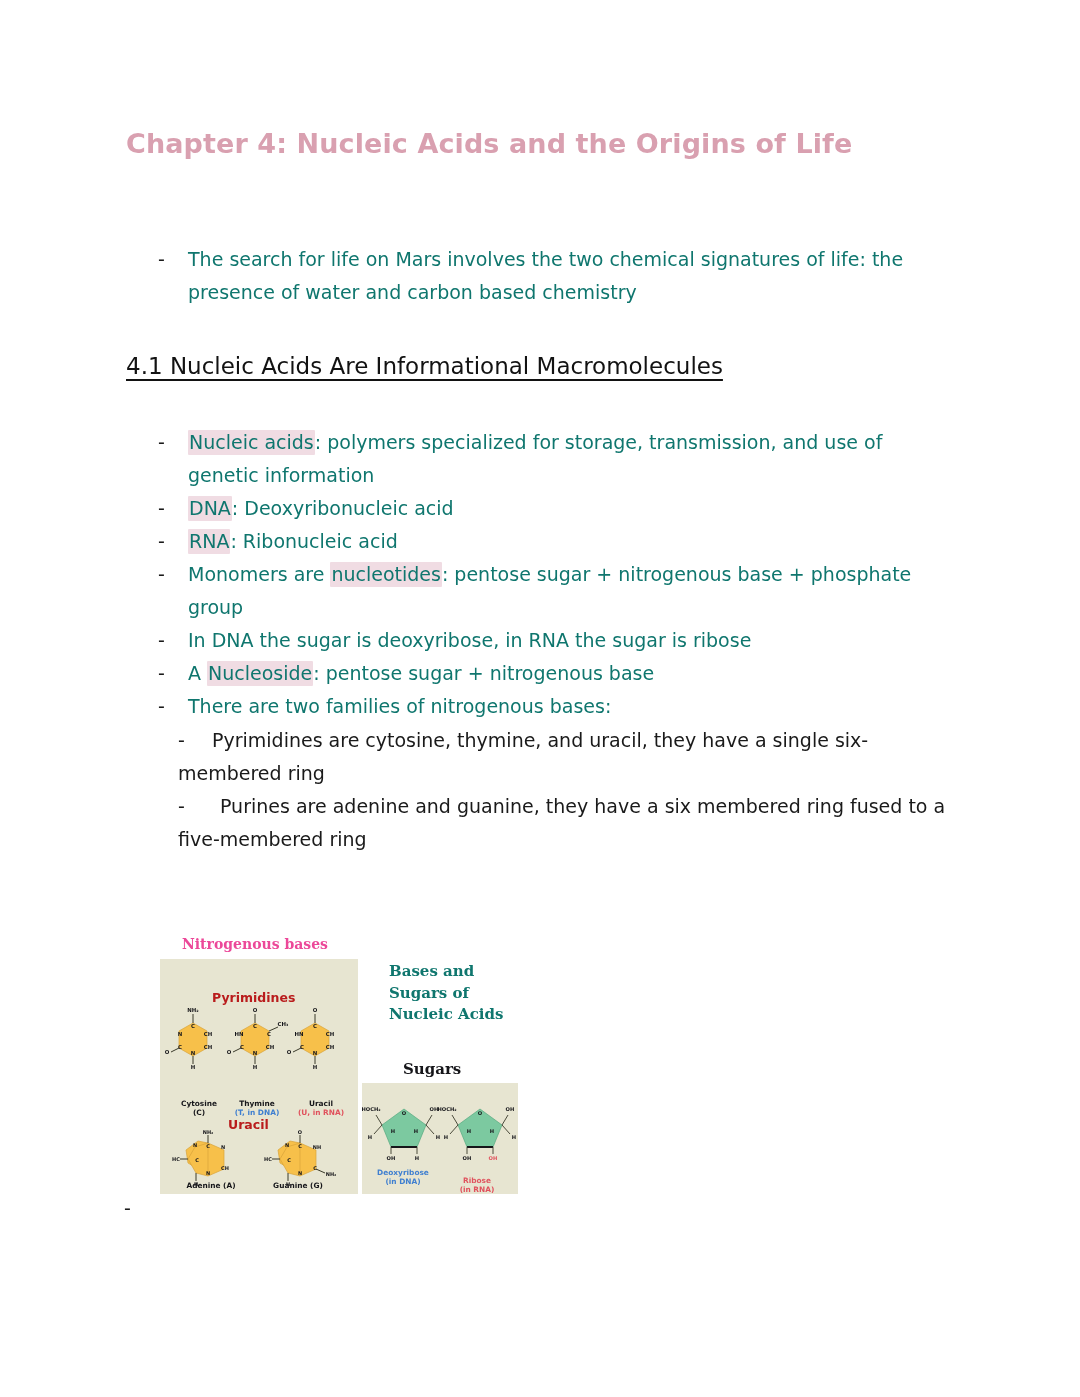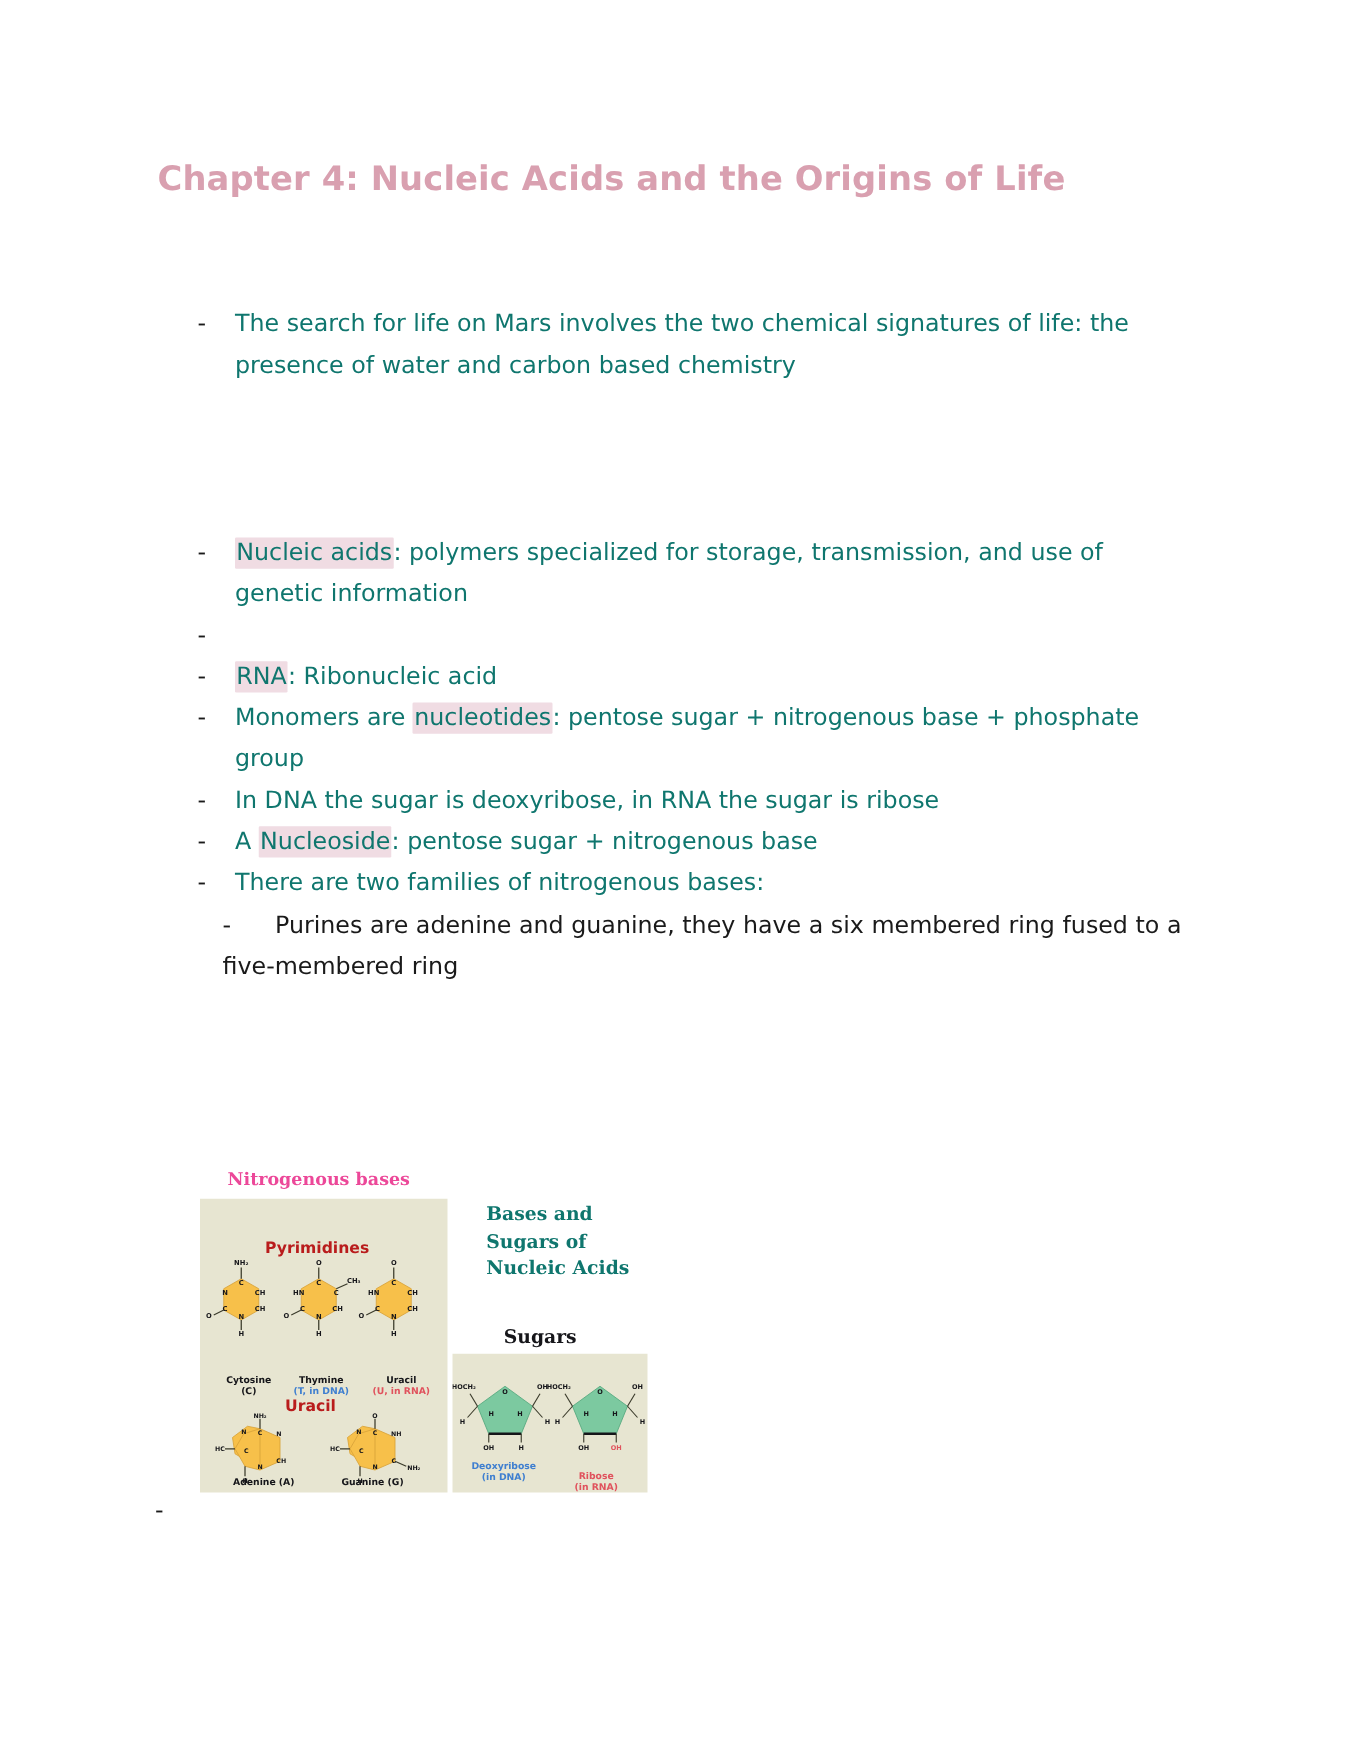--- a/index.html
+++ b/index.html
@@ -186,28 +186,30 @@
 
 <div class="page">
 
   <div class="doc-title">Chapter 4: Nucleic Acids and the Origins of Life</div>
 
   <div class="bullet-row" id="intro-bullet">
     <span class="dash">-</span>
     <span class="btext">The search for life on Mars involves the two chemical signatures of life: the presence of water and carbon based chemistry</span>
   </div>
 
+  <div class="section-heading">4.1 Nucleic Acids Are Informational Macromolecules</div>
 
   <div id="main-list">
       <div class="item">
         <span class="dash">-</span>
         <span class="btext"><span class="hl">Nucleic acids</span><span>: polymers specialized for storage, transmission, and use of genetic information</span></span>
       </div>
       <div class="item">
         <span class="dash">-</span>
+        <span class="btext"><span class="hl">DNA</span><span>: Deoxyribonucleic acid</span></span>
       </div>
       <div class="item">
         <span class="dash">-</span>
         <span class="btext"><span class="hl">RNA</span><span>: Ribonucleic acid</span></span>
       </div>
       <div class="item">
         <span class="dash">-</span>
         <span class="btext"><span>Monomers are </span><span class="hl">nucleotides</span><span>: pentose sugar + nitrogenous base + phosphate group</span></span>
       </div>
       <div class="item">
@@ -218,20 +220,21 @@
         <span class="dash">-</span>
         <span class="btext"><span>A </span><span class="hl">Nucleoside</span><span>: pentose sugar + nitrogenous base</span></span>
       </div>
       <div class="item">
         <span class="dash">-</span>
         <span class="btext"><span>There are two families of nitrogenous bases:</span></span>
       </div>
     </div>
 
   <div id="sub-list">
+      <div class="subitem"><span class="subdash">-</span><span>Pyrimidines are cytosine, thymine, and uracil, they have a single six-membered ring</span></div>
       <div class="subitem"><span class="subdash wide">-</span><span>Purines are adenine and guanine, they have a six membered ring fused to a five-membered ring</span></div>
     </div>
 
   <div class="trailing-dash">-</div>
 
   <div class="figure">
 
     <div class="fig-caption-top">Nitrogenous bases</div>
 
     <div class="fig-right-title">

